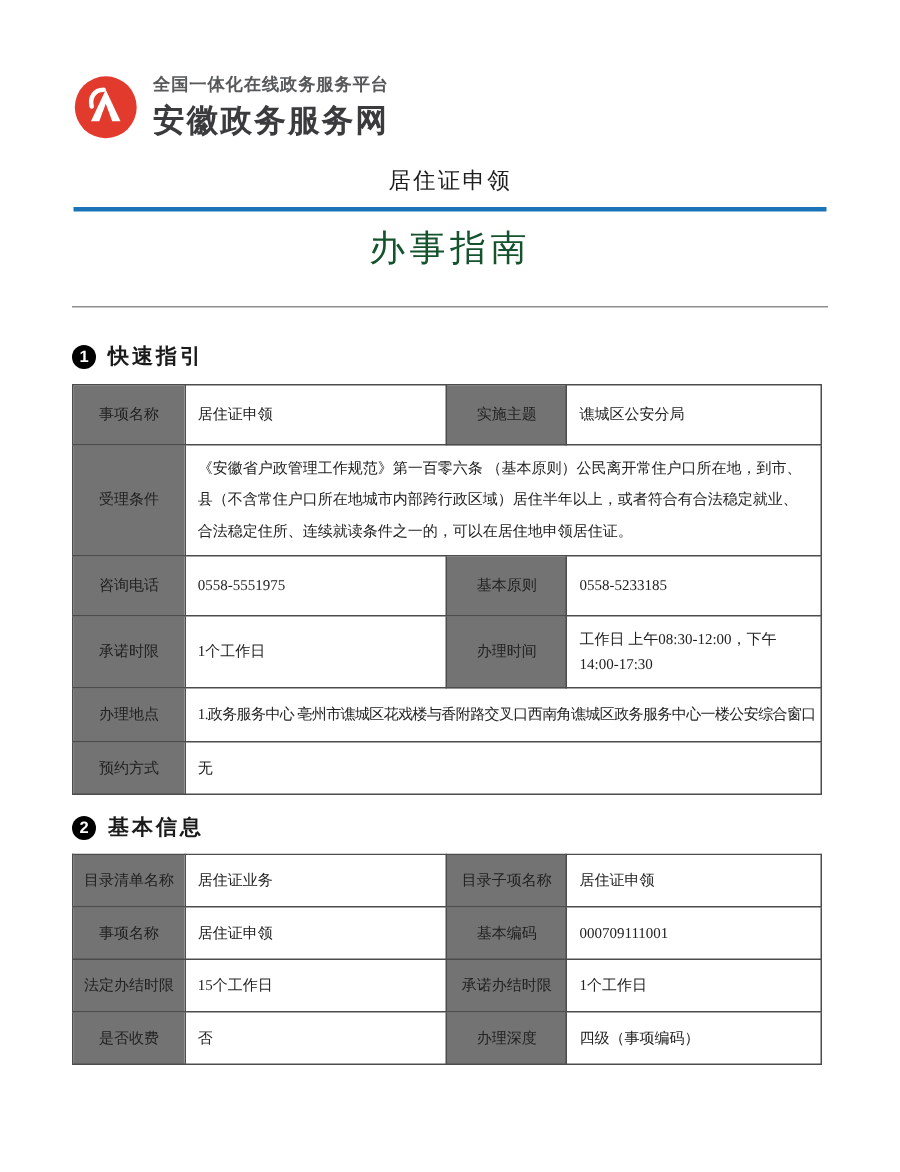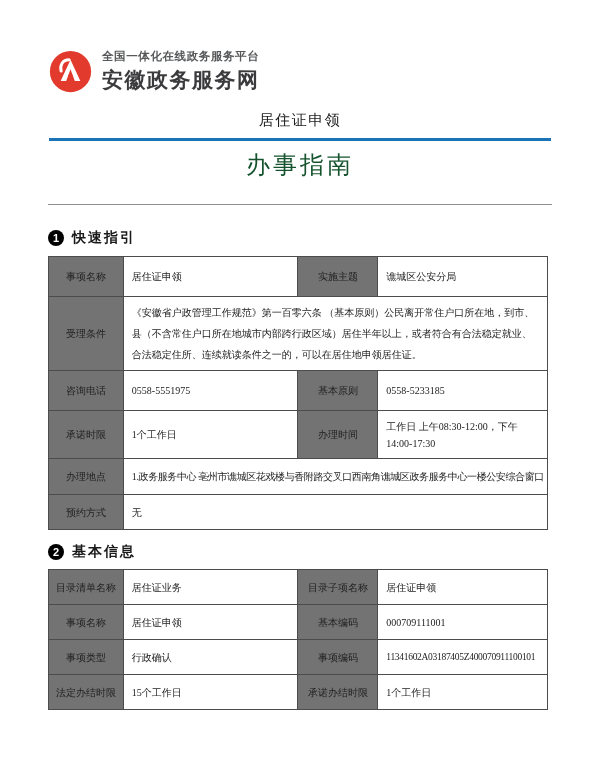--- a/index.html
+++ b/index.html
@@ -152,26 +152,20 @@
             <td class="lbl">目录子项名称</td>
             <td class="val">居住证申领</td>
           </tr>
           <tr class="h35">
             <td class="lbl">事项名称</td>
             <td class="val">居住证申领</td>
             <td class="lbl">基本编码</td>
             <td class="val">000709111001</td>
           </tr>
           <tr class="h35">
-            <td class="lbl">事项类型</td>
-            <td class="val">行政确认</td>
-            <td class="lbl">事项编码</td>
-            <td class="val code">11341602A03187405Z400070911100101</td>
-          </tr>
-          <tr class="h35">
             <td class="lbl">法定办结时限</td>
             <td class="val">15个工作日</td>
             <td class="lbl">承诺办结时限</td>
             <td class="val">1个工作日</td>
           </tr>
           <tr class="h35">
             <td class="lbl">是否收费</td>
             <td class="val">否</td>
             <td class="lbl">办理深度</td>
             <td class="val">四级（事项编码）</td>

